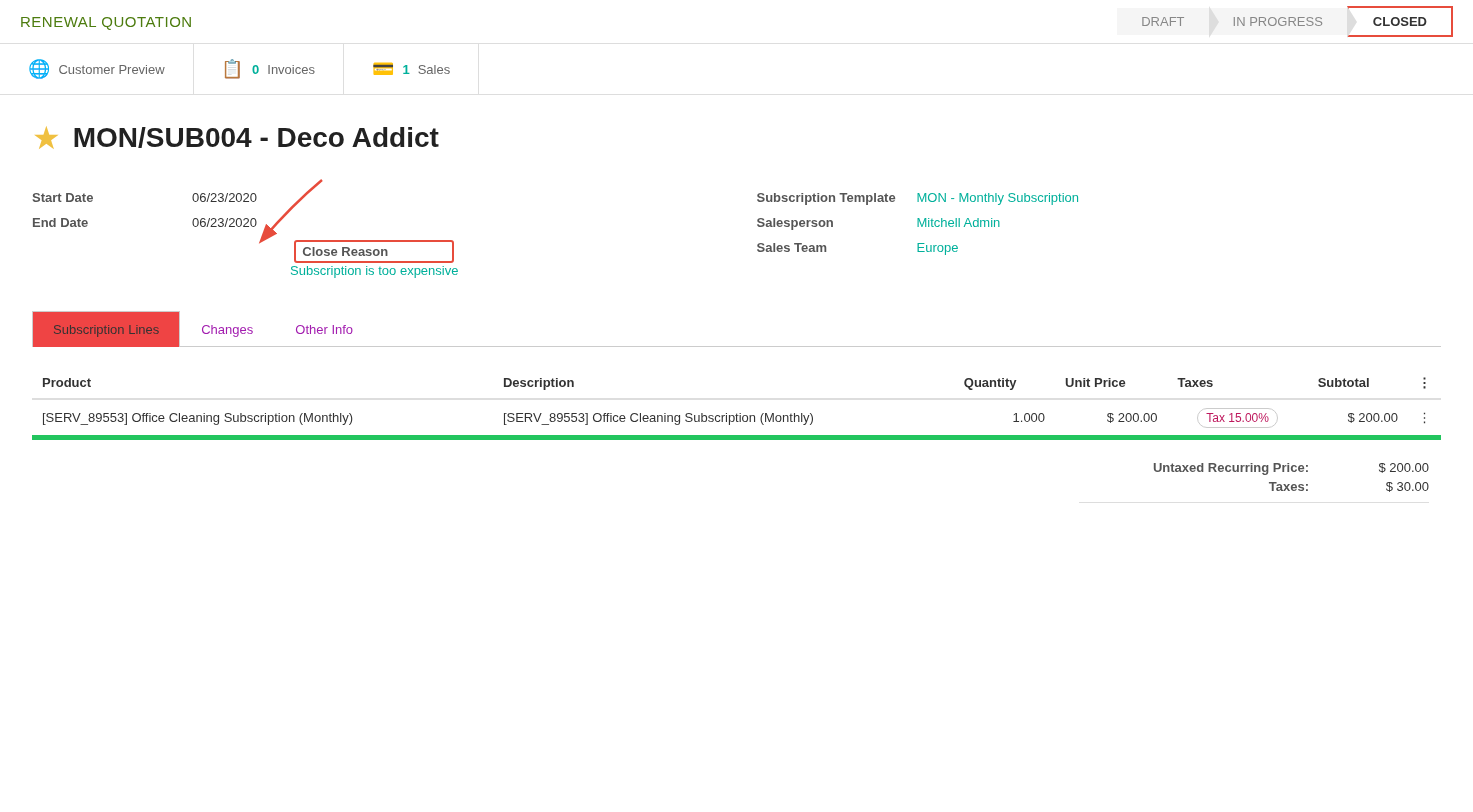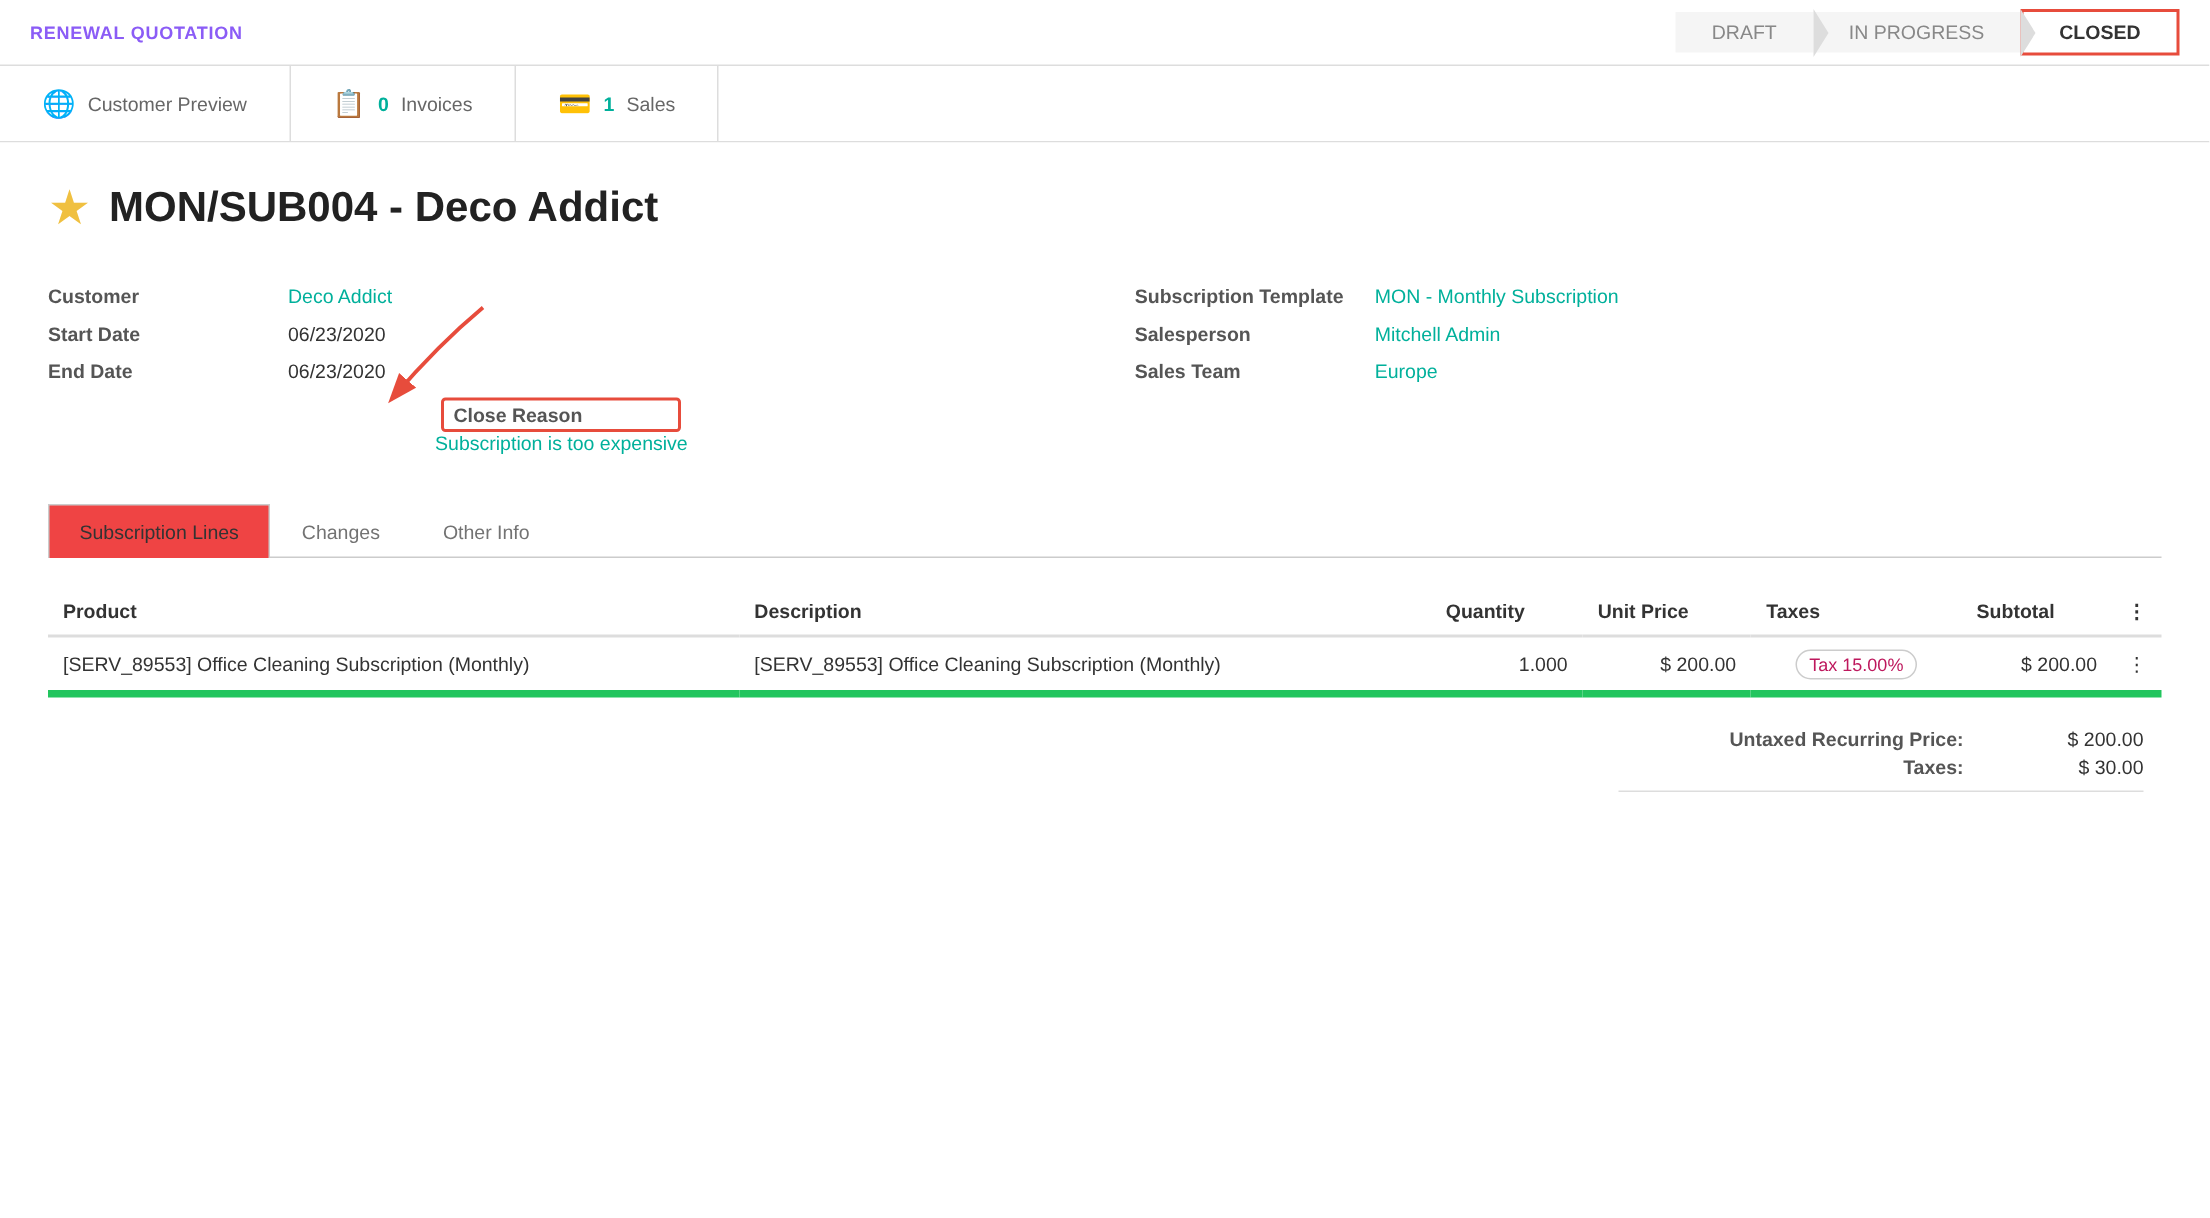--- a/index.html
+++ b/index.html
@@ -9,23 +9,23 @@
     .top-bar {
       display: flex;
       align-items: center;
       justify-content: space-between;
       padding: 0 20px;
       height: 44px;
       border-bottom: 1px solid #ddd;
       background: #fff;
     }
     .top-bar-title {
-      color: #8b5cf6;
-      font-weight: bold;
-      font-size: 12px;
+      color: #4d7c0f;
+      font-weight: normal;
+      font-size: 15px;
       letter-spacing: 0.5px;
     }
     .status-pipeline {
       display: flex;
       align-items: center;
       gap: 0;
     }
     .status-step {
       padding: 6px 24px;
       font-size: 13px;
@@ -126,21 +126,21 @@
     
     .tabs {
       display: flex;
       border-bottom: 1px solid #ccc;
       margin-bottom: 20px;
     }
     .tab {
       padding: 10px 20px;
       cursor: pointer;
       font-size: 13px;
-      color: #737373;
+      color: #a21caf;
       border: 1px solid transparent;
       border-bottom: none;
       margin-bottom: -1px;
     }
     .tab.active {
       background: #ef4444;
       border-color: #ccc;
       border-bottom-color: #fff;
       color: #333;
       font-weight: 500;
@@ -261,24 +261,20 @@
 <div class="main-content">
 
   <div class="record-title">
     <span class="star-icon">★</span>
     <h1>MON/SUB004 - Deco Addict</h1>
   </div>
 
   <div class="form-section">
 
     <div>
-      <div class="form-row">
-        <span class="form-label">Customer</span>
-        <a class="form-value link">Deco Addict</a>
-      </div>
       <div class="form-row">
         <span class="form-label">Start Date</span>
         <span class="form-value">06/23/2020</span>
       </div>
       <div class="form-row">
         <span class="form-label">End Date</span>
         <span class="form-value">06/23/2020</span>
       </div>
       <div class="form-row close-reason-row" style="position:relative;flex-direction:column;">
 

